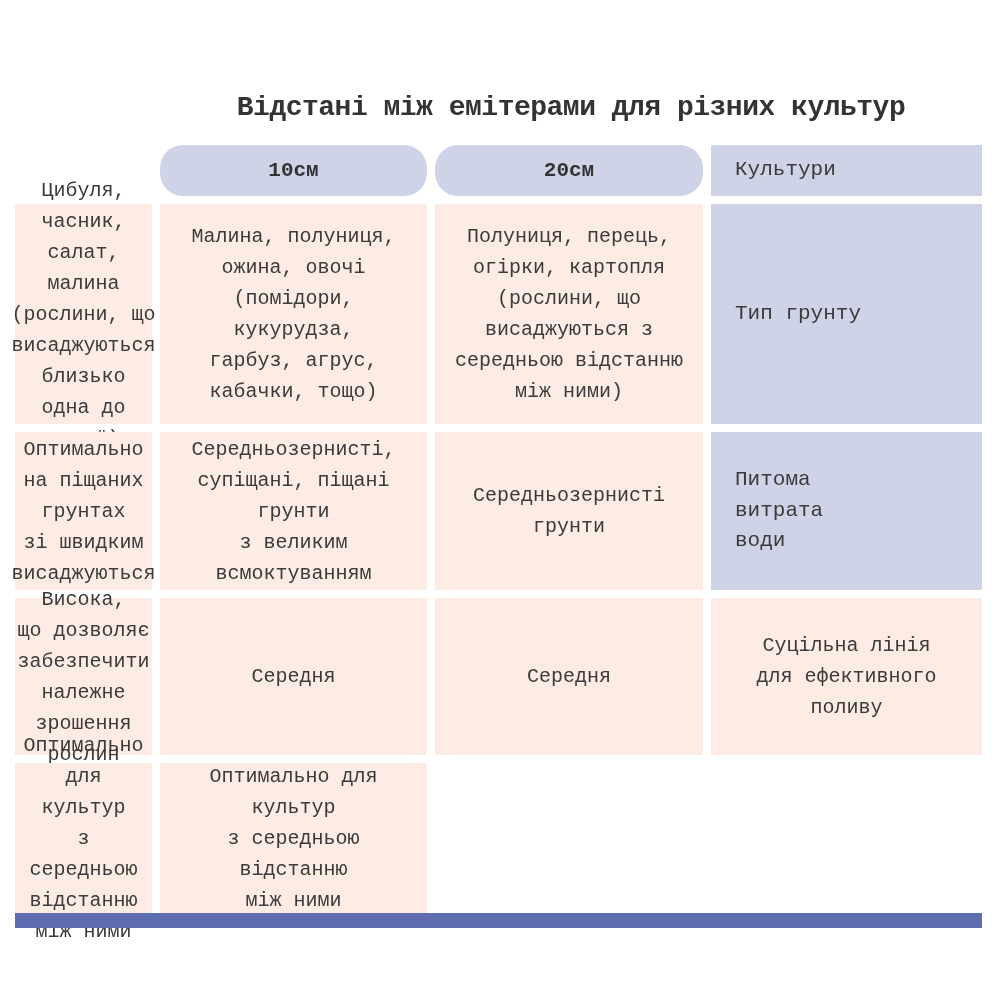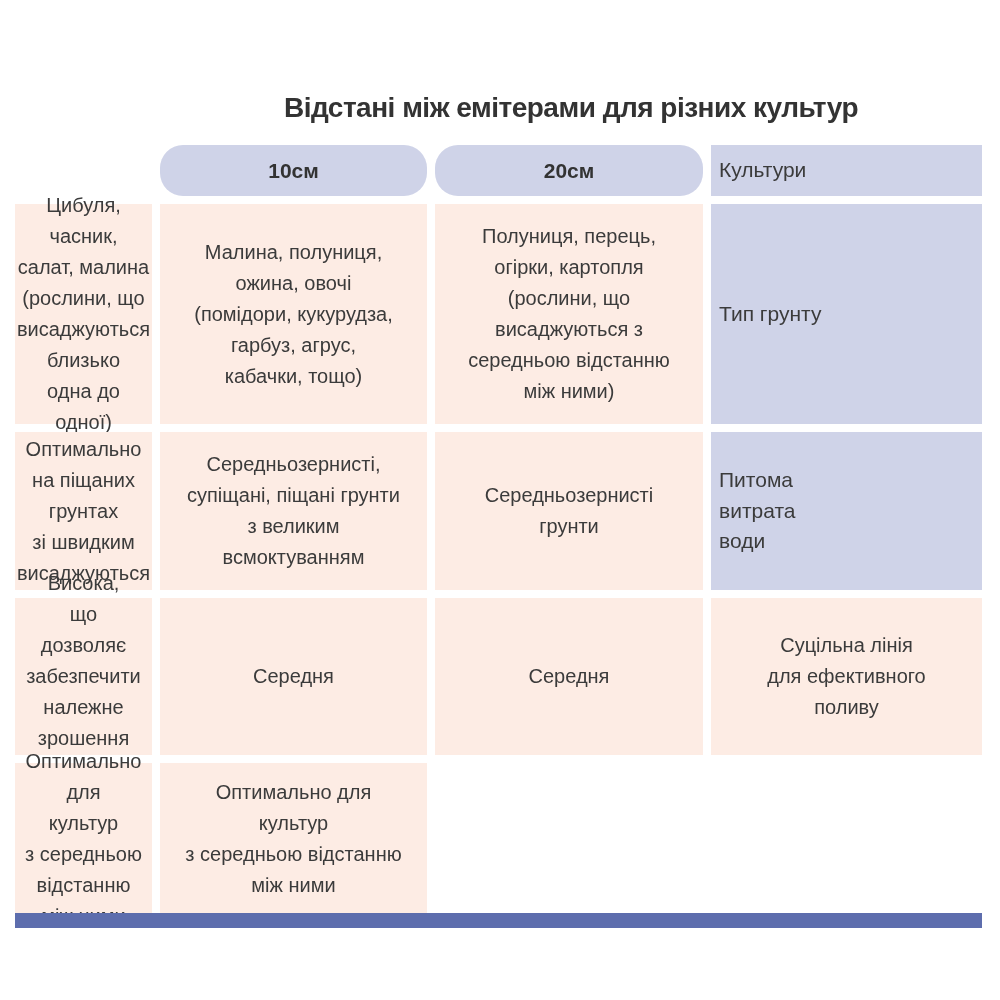--- a/index.html
+++ b/index.html
@@ -7,20 +7,21 @@
     padding: 0;
     background: #ffffff;
     font-family: "Liberation Sans", "DejaVu Sans", sans-serif;
   }
   .canvas {
     position: relative;
     width: 1000px;
     height: 1000px;
     background: #ffffff;
     overflow: hidden;
+    font-family: Liberation Mono, monospace;
   }
   .title {
     position: absolute;
     left: 160px;
     top: 92px;
     width: 822px;
     text-align: center;
     font-size: 28px;
     font-weight: bold;
     color: #333333;
@@ -47,21 +48,21 @@
     font-size: 21px;
     font-weight: bold;
     color: #333333;
     border-radius: 23px;
   }
   .rowlabel {
     background: #cfd3e8;
     display: flex;
     align-items: center;
     justify-content: flex-start;
-    padding-left: 8px;
+    padding-left: 24px;
     box-sizing: border-box;
     font-size: 21px;
     line-height: 1.45;
     white-space: pre-line;
   }
   .cell {
     background: #fdece4;
     display: flex;
     align-items: center;
     justify-content: center;

